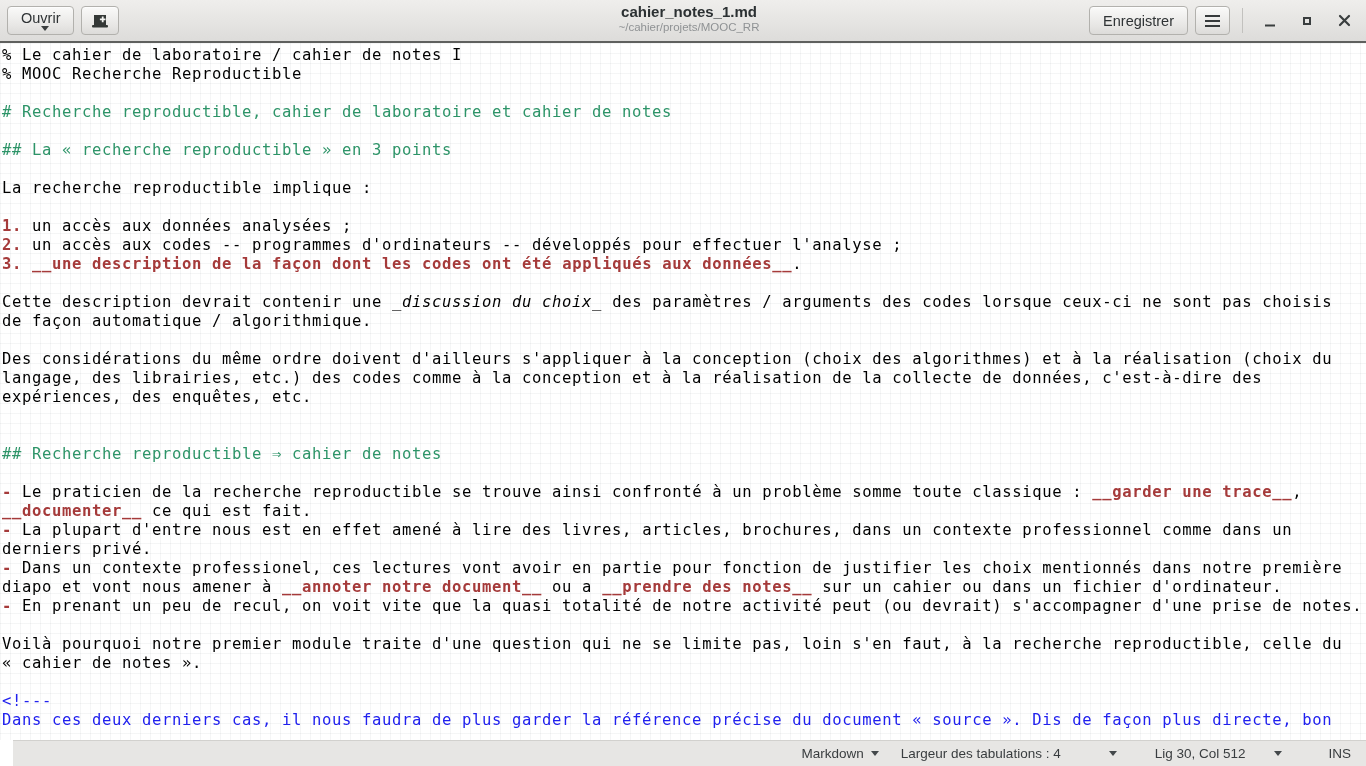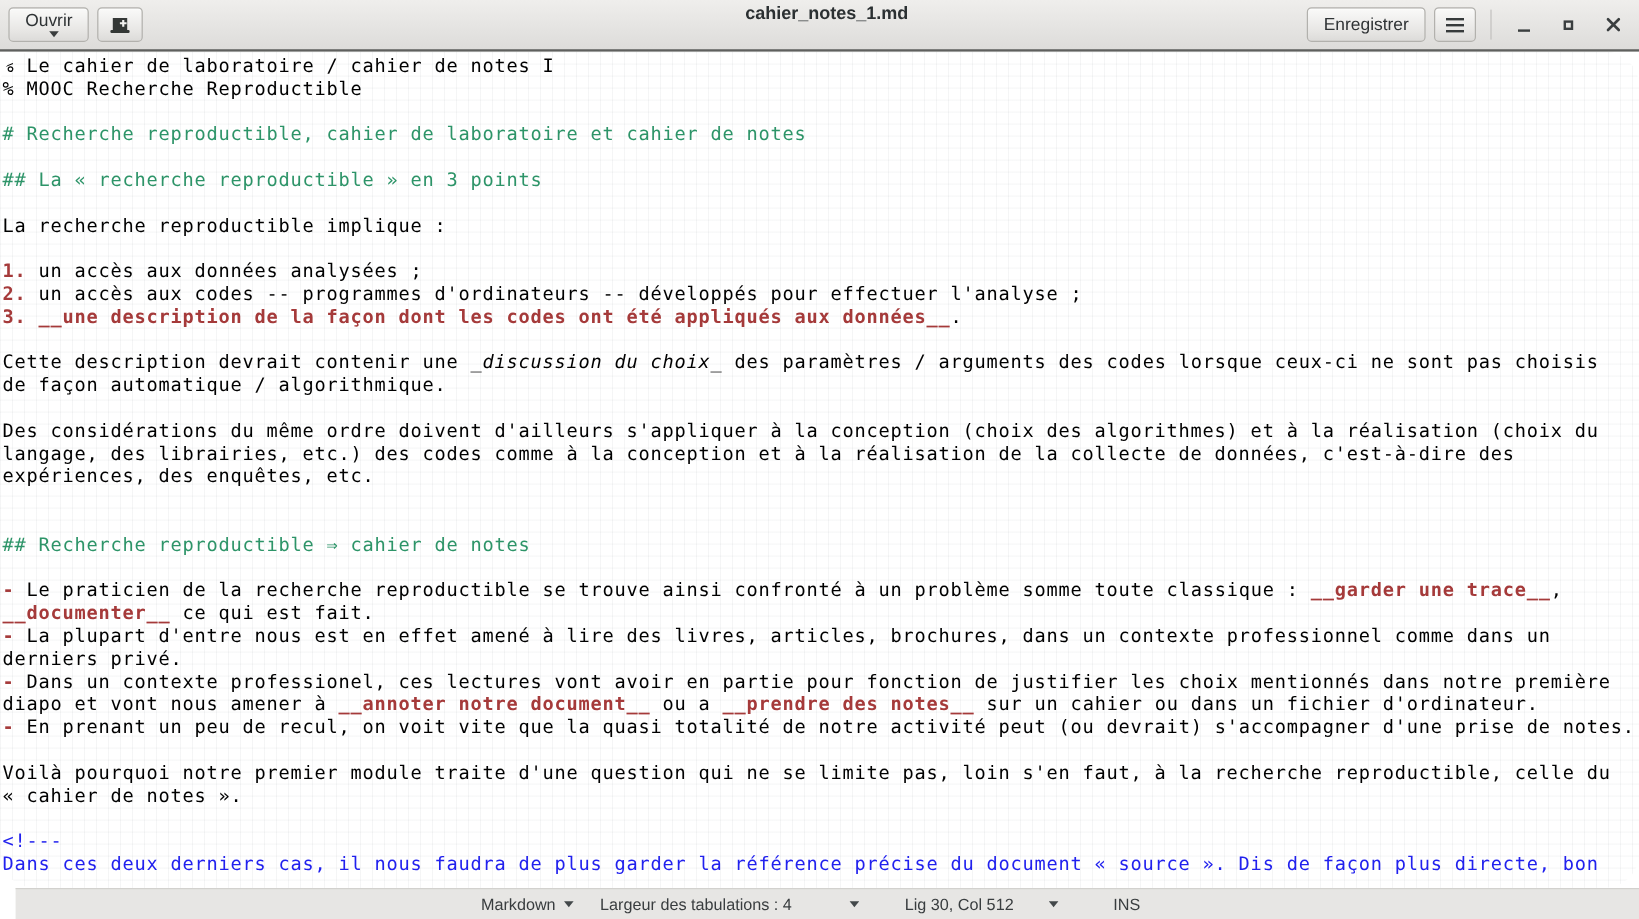--- a/index.html
+++ b/index.html
@@ -27,45 +27,46 @@
   .winbtn{width:30px;height:30px;display:flex;align-items:center;justify-content:center;background:transparent;border:0;}
   .winbtn svg{display:block;}
 
   
   .editor{height:697px;overflow:hidden;background-color:#ffffff;
     background-image:linear-gradient(to right,rgba(70,80,90,0.055) 1px,transparent 1px),
                      linear-gradient(to bottom,rgba(70,80,90,0.055) 1px,transparent 1px);
     background-size:10px 10px;
     font-family:"DejaVu Sans Mono","Liberation Mono",monospace;
     font-size:15.5px;letter-spacing:0.67px;color:#000;
-    padding:3px 0 0 2px;box-sizing:border-box;cursor:text;border-radius:29px;}
+    padding:3px 0 0 2px;box-sizing:border-box;cursor:text;}
   .line{height:19px;line-height:19px;white-space:pre;}
   .seg-p{color:#000;}
   .seg-h{color:var(--heading,#2d9468);font-weight:normal;}
   .seg-b{color:var(--strong,#a53a3a);font-weight:bold;}
   .seg-m{color:var(--strong,#a53a3a);font-weight:bold;}
   .seg-i{color:#000;font-style:italic;}
   .seg-c{color:var(--comment,#2121ee);}
 
   
   .statusbar{height:26px;background:#e7e6e4;border-top:1px solid #d2d1ce;box-sizing:border-box;
-    display:flex;align-items:center;justify-content:center;
-    font-size:13.5px;color:#393d3f;padding-right:28px;margin-left:13px;}
+    display:flex;align-items:center;justify-content:flex-end;
+    font-size:13.5px;color:#393d3f;padding-right:15px;margin-left:13px;}
   .sb-item{display:flex;align-items:center;gap:7px;cursor:default;}
   .caret{width:0;height:0;border-left:4px solid transparent;border-right:4px solid transparent;
     border-top:5px solid #43484a;}
 </style>
 </head>
 <body>
 
 <div class="window">
 
   <div class="headerbar">
     <div class="title-block">
       <div class="hb-title">cahier_notes_1.md</div>
+      <div class="hb-subtitle">~/cahier/projets/MOOC_RR</div>
     </div>
     <div class="hb-left">
       <button class="btn">
         <span>Ouvrir</span>
         <span class="arrow-down"></span>
       </button>
       <button class="btn square">
         <svg width="18" height="17" viewBox="0 0 18 17">
           <path d="M3 3 h12 v10 h-12 z" fill="#343836"></path>
           <rect x="1" y="13" width="16" height="2.4" rx="1" fill="#343836"></rect>

